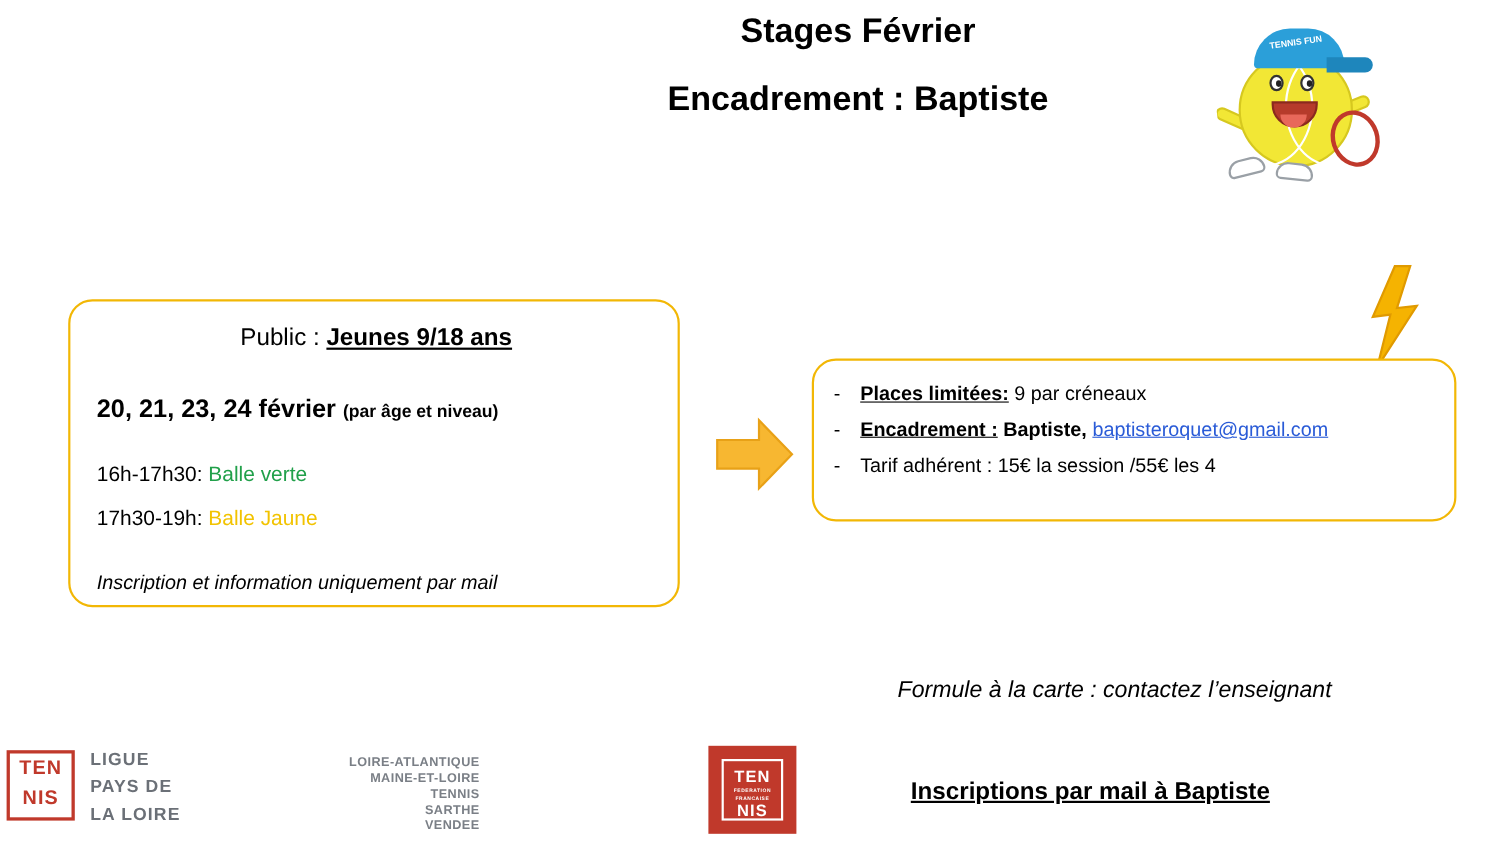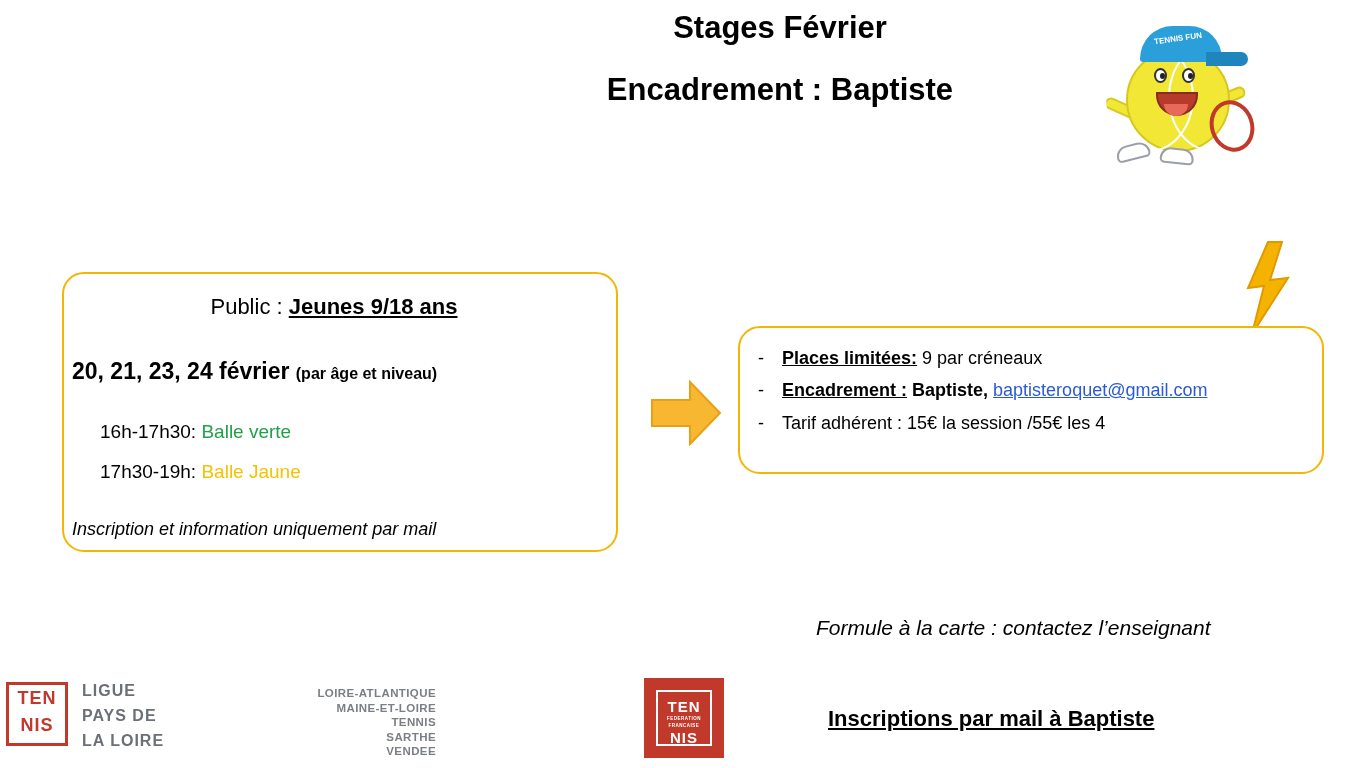--- a/index.html
+++ b/index.html
@@ -247,21 +247,21 @@
     position: absolute;
     border: 2px solid #F2B705;
     border-radius: 22px;
     background: #ffffff;
   }
   .card-left {
     left: 62px;
     top: 272px;
     width: 556px;
     height: 280px;
-    padding: 14px 20px 0 8px;
+    padding: 14px 20px 0 24px;
   }
   .public-line {
     text-align: center;
     font-size: 22px;
     color: #000;
     margin-top: 6px;
   }
   .public-line .strong-u {
     font-weight: bold;
     text-decoration: underline;
@@ -273,21 +273,20 @@
     color: #000;
   }
   .dates-line .small {
     font-size: 16px;
     font-weight: bold;
   }
   .slot {
     font-size: 19px;
     color: #000;
     margin-top: 18px;
-    margin-left: 28px;
   }
   .slot.first { margin-top: 36px; }
   .balle-verte { color: #21A04A; }
   .balle-jaune { color: #F2C300; }
   .mail-note {
     margin-top: 36px;
     font-size: 18px;
     font-style: italic;
     color: #000;
   }

